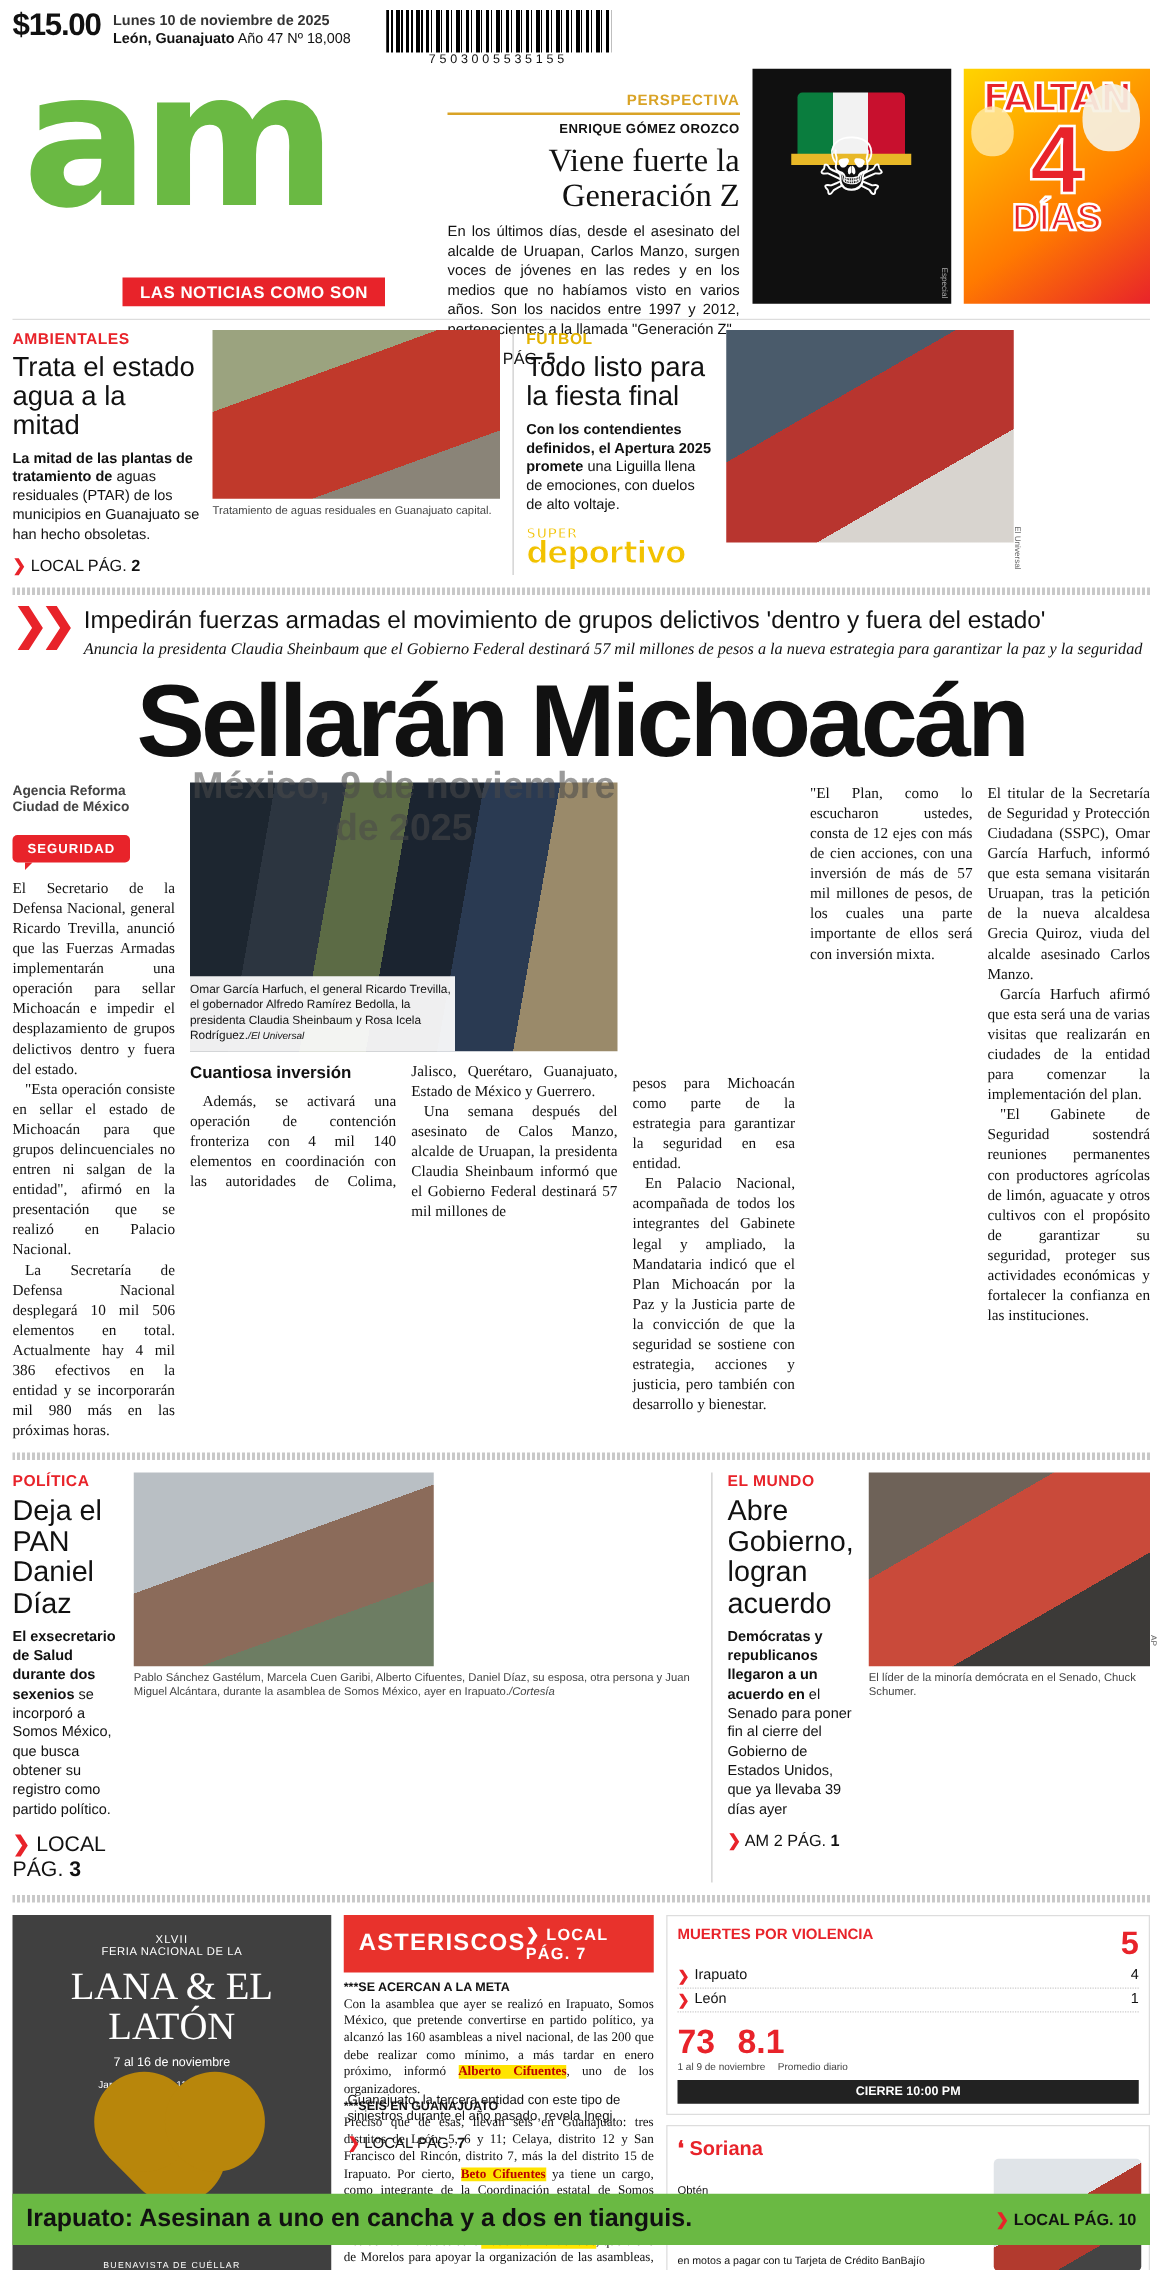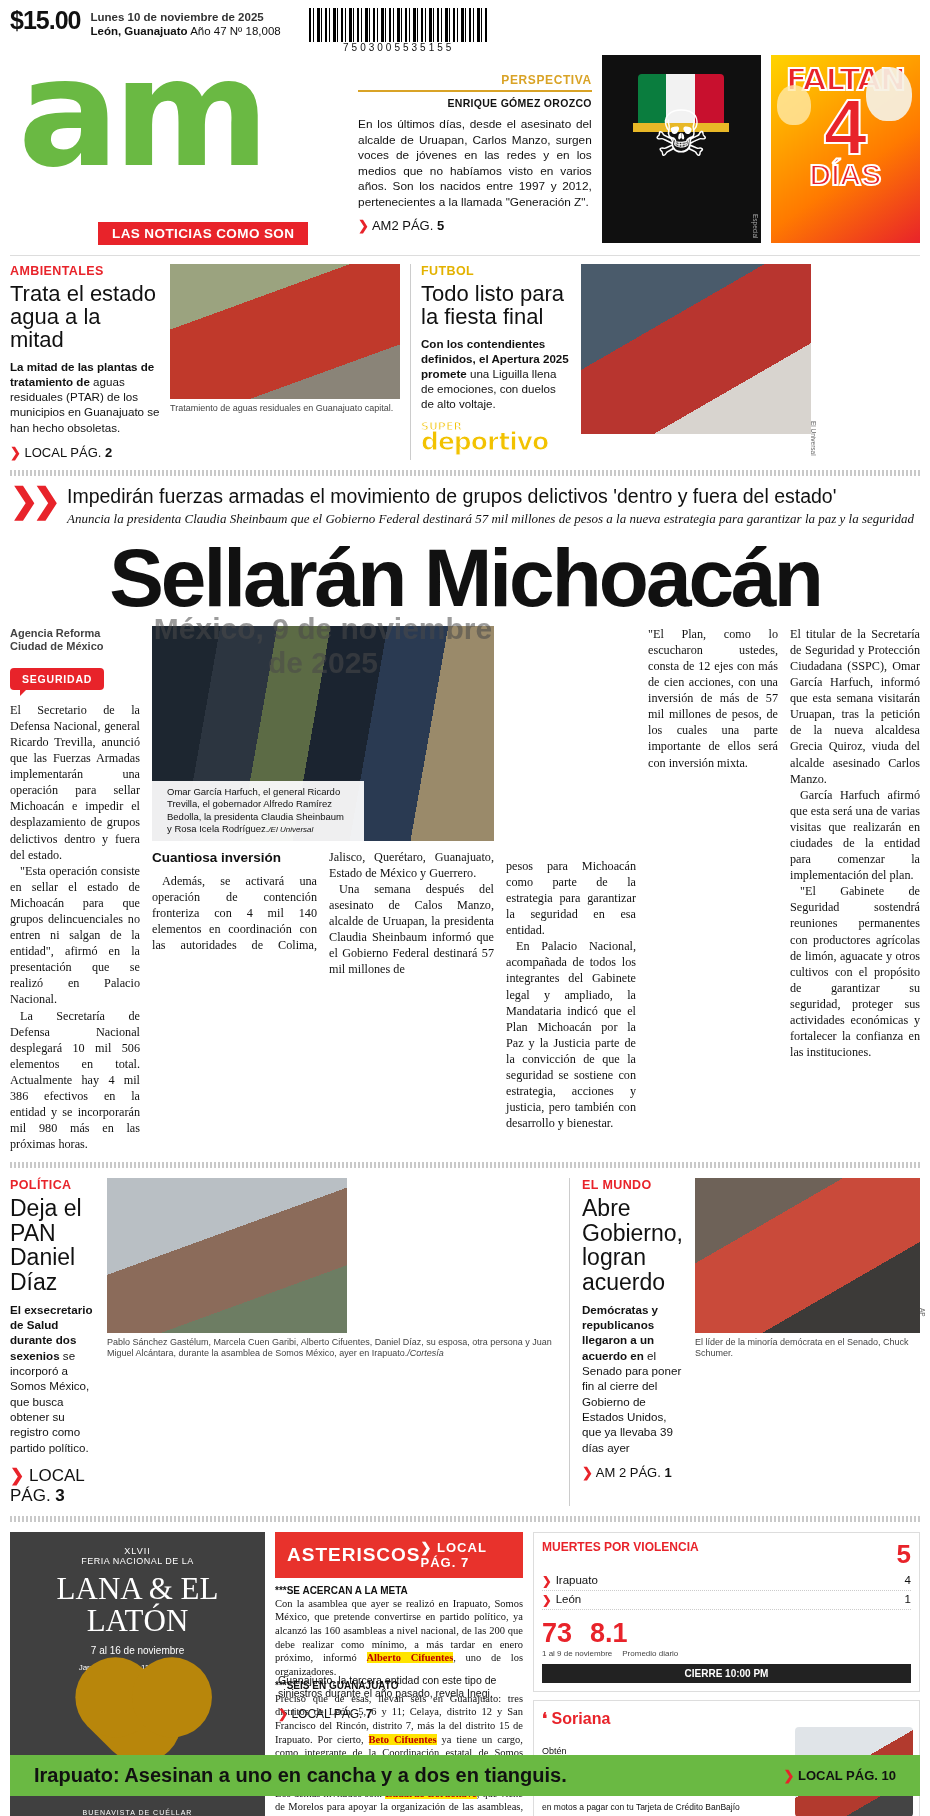--- a/index.html
+++ b/index.html
@@ -109,21 +109,21 @@
   .bodytext { font-family: "Liberation Serif", serif; font-size: 12.2px; line-height: 1.32; text-align: justify; }
   .bodytext p { text-indent: 10px; margin-bottom: 0; }
   .bodytext p:first-child { text-indent: 0; }
   .subhead { font-weight: 800; font-size: 13.5px; margin-bottom: 6px; font-family: "Liberation Sans", sans-serif; }
   .mainphoto { width: 100%; height: 215px;
      background: linear-gradient(100deg,#1d2630 0 18%,#2c3540 18% 33%,#5c6b45 33% 47%,#1b2430 47% 62%,#2a3a52 62% 78%,#9a8a6a 78%);
      position: relative; }
   .mainphoto .ghost { position:absolute; top:-14px; left:0; right:0; text-align:center; font-size:30px;
                       color:#4a4a4a; font-weight:600; opacity:.55;}
   .photocap { position: absolute; left: 0; bottom: 0; background: rgba(255,255,255,.93);
-              font-size: 9.5px; line-height: 1.32; padding: 5px 15px; width: 62%; }
+              font-size: 9.5px; line-height: 1.32; padding: 5px 0; width: 62%; }
   .photocap i { font-size: 8px; }
 
   
   .secrow { display: flex; gap: 12px; }
   .col-pol { width: 148px; }
   .col-pol h3 { font-size: 23px; font-weight: 400; line-height: 1.06; margin-top: 4px; }
   .col-pol p { font-size: 11.6px; line-height: 1.32; margin-top: 8px; }
   .col-pol p b { font-weight: 700; }
   .ph3 { width: 240px; height: 155px; background: linear-gradient(160deg,#b9bfc4 0 40%,#8b6b5a 40% 72%,#6d7d63 72%); }
   .ph4 { width: 225px; height: 155px; background: linear-gradient(150deg,#6e6258 0 30%,#c94a3a 30% 68%,#3c3a38 68%); }
@@ -161,21 +161,21 @@
   .soriana { color: #e8232a; font-weight: 800; font-size: 16px; }
   .msi { font-size: 46px; font-weight: 800; line-height: .9; }
   .msi small { font-size: 20px; }
   .adsub { font-size: 8.5px; line-height: 1.25; margin-top: 4px; }
   .banbajio { color: #8a1538; font-weight: 800; font-size: 14px; margin-top: 6px; }
   .motor { position:absolute; right:6px; top:26px; width:118px; height:90px;
            background: linear-gradient(150deg,#e0e4e8 0 45%,#b23a2e 45% 75%,#444 75%); border-radius:4px;}
 
   
   .greenbar { position: absolute; left: 10px; right: 10px; bottom: 20px; background: #6ab943; color: #111;
-              display: flex; justify-content: space-between; align-items: center; padding: 9px 24px; }
+              display: flex; justify-content: space-between; align-items: center; padding: 9px 11px; }
   .greenbar .gtext { font-size: 20px; font-weight: 700; }
   .greenbar .gref { font-size: 13px; font-weight: 700; }
   .gtext-sm { font-size: 10.5px; line-height: 1.3; }
 </style>
 </head>
 <body>
 
 <div class="page">
 
   <div class="topstrip">
@@ -193,20 +193,21 @@
 
   <div class="headgrid">
     <div class="logobox">
       <div class="logo">am</div>
       <div class="tagline">LAS NOTICIAS COMO SON</div>
     </div>
 
     <div class="persp">
       <div class="kicker">PERSPECTIVA</div>
       <div class="author">ENRIQUE GÓMEZ OROZCO</div>
+      <h2>Viene fuerte la Generación Z</h2>
       <p>En los últimos días, desde el asesinato del alcalde de Uruapan, Carlos Manzo, surgen voces de jóvenes en las redes y en los medios que no habíamos visto en varios años. Son los nacidos entre 1997 y 2012, pertenecientes a la llamada "Generación Z".</p>
       <div class="ref">
         <span class="arrow">❯</span>
         <span>AM2 PÁG.</span>
         <b>5</b>
       </div>
     </div>
 
     <div class="artbox">
       <div class="flagtop"></div>

